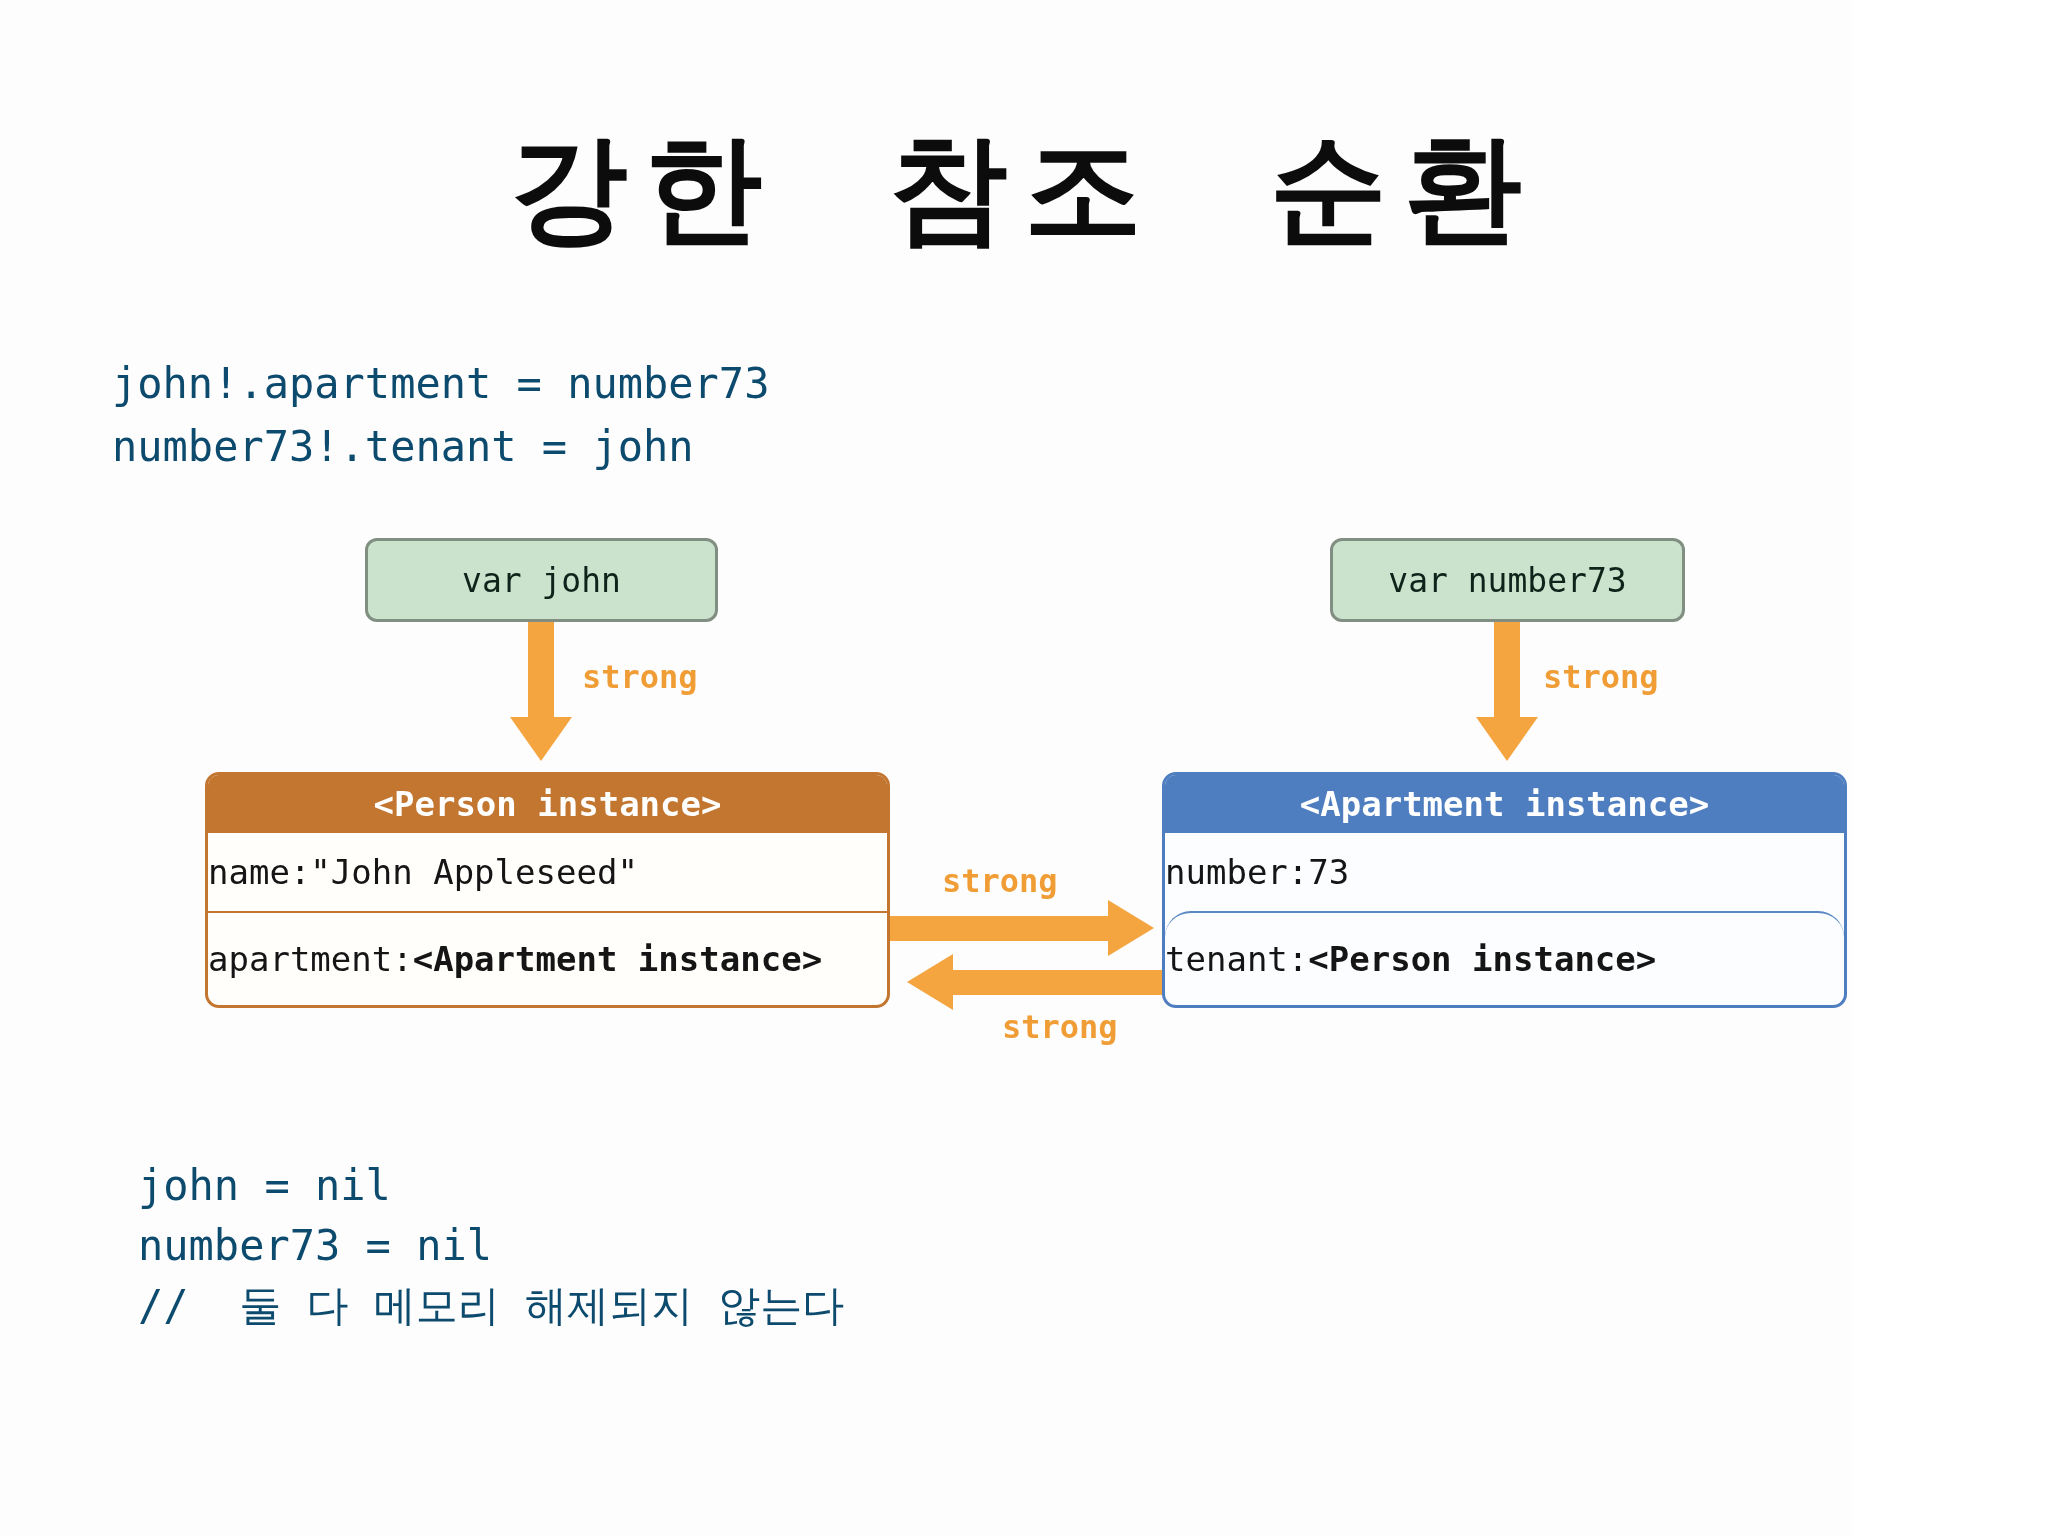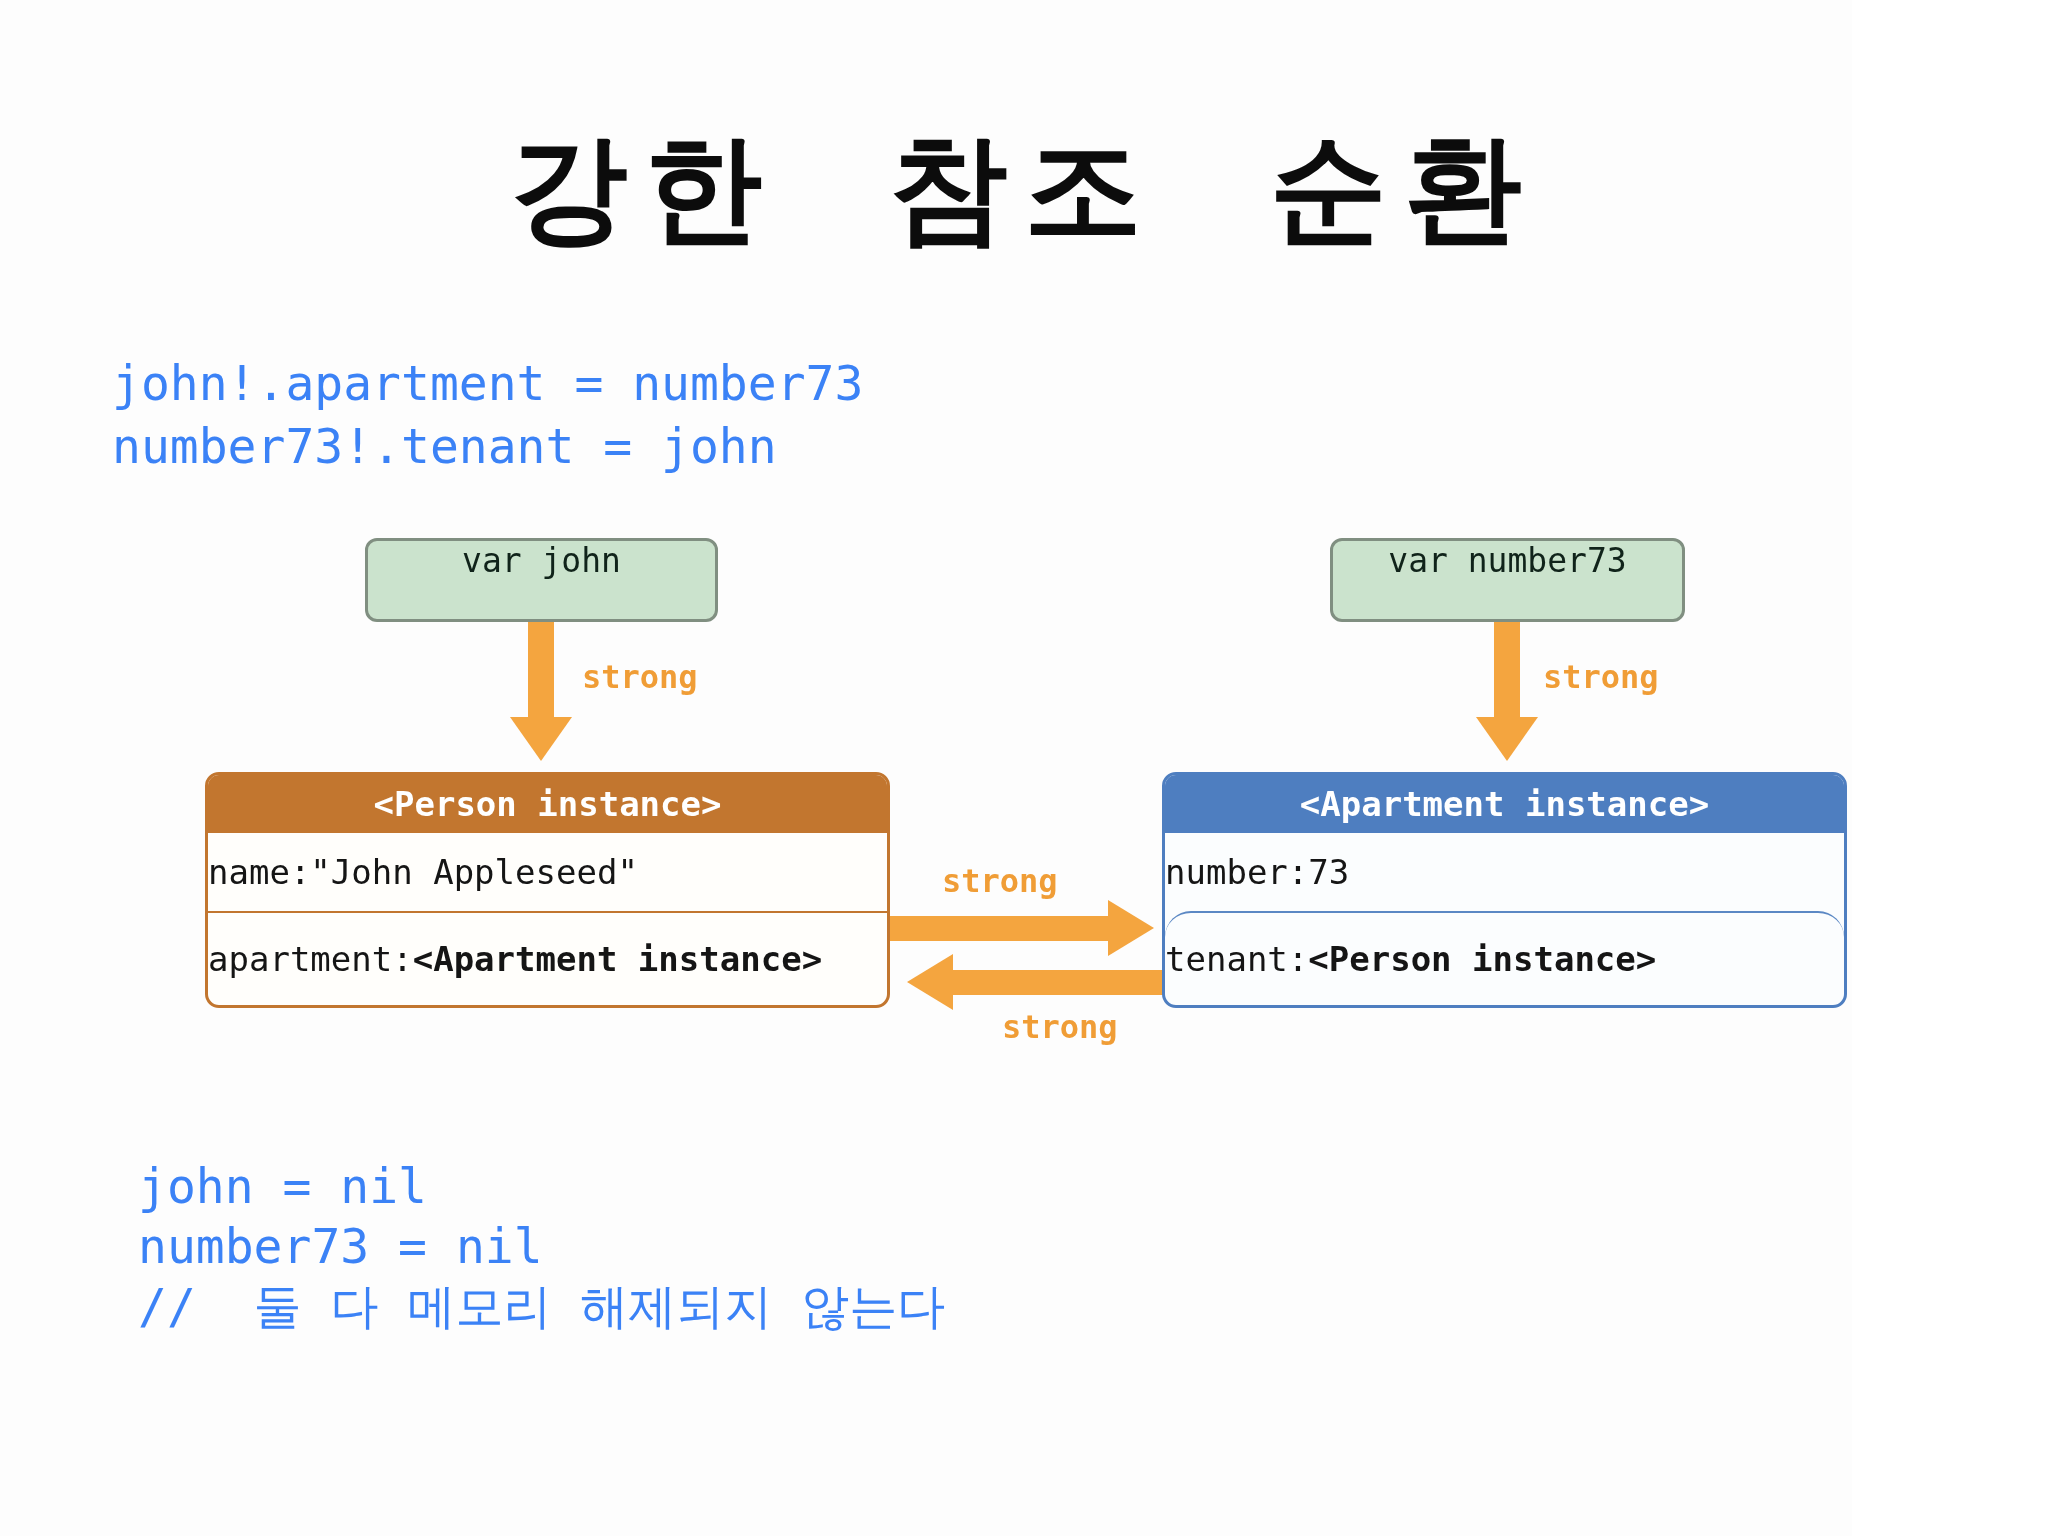--- a/index.html
+++ b/index.html
@@ -16,32 +16,32 @@
     position:absolute;left:0;top:110px;width:2048px;
     text-align:center;
     font-family:"DejaVu Sans",sans-serif;
     font-size:118px;font-weight:600;
     letter-spacing:0.14em;word-spacing:0.45em;
     color:#0c0c0c;
   }
   
   .code{
     position:absolute;
-    font-size:48px;line-height:63px;
-    white-space:pre;color:#3b82f6;
+    font-size:42px;line-height:63px;
+    white-space:pre;color:#0c4a6e;
   }
   .code-top{left:112px;top:352px;}
   .code-bottom{left:138px;top:1156px;line-height:60px;}
   
   .varbox{
     position:absolute;height:84px;
     background:var(--var-box-fill,#cbe3cd);
     border:3px solid var(--var-box-border,#808f81);
     border-radius:12px;
-    display:flex;align-items:flex-start;justify-content:center;
+    display:flex;align-items:center;justify-content:center;
     font-size:33px;color:#10231a;
     box-sizing:border-box;
   }
   .varbox.john{left:365px;top:538px;width:353px;}
   .varbox.number73{left:1330px;top:538px;width:355px;}
   
   .arrow-shaft{position:absolute;background:var(--arrow,#f4a53f);z-index:1;}
   .arrow-head{position:absolute;width:0;height:0;z-index:1;}
   .head-down{border-left:31px solid transparent;border-right:31px solid transparent;border-top:44px solid var(--arrow,#f4a53f);}
   .head-right{border-top:28px solid transparent;border-bottom:28px solid transparent;border-left:46px solid var(--arrow,#f4a53f);}

